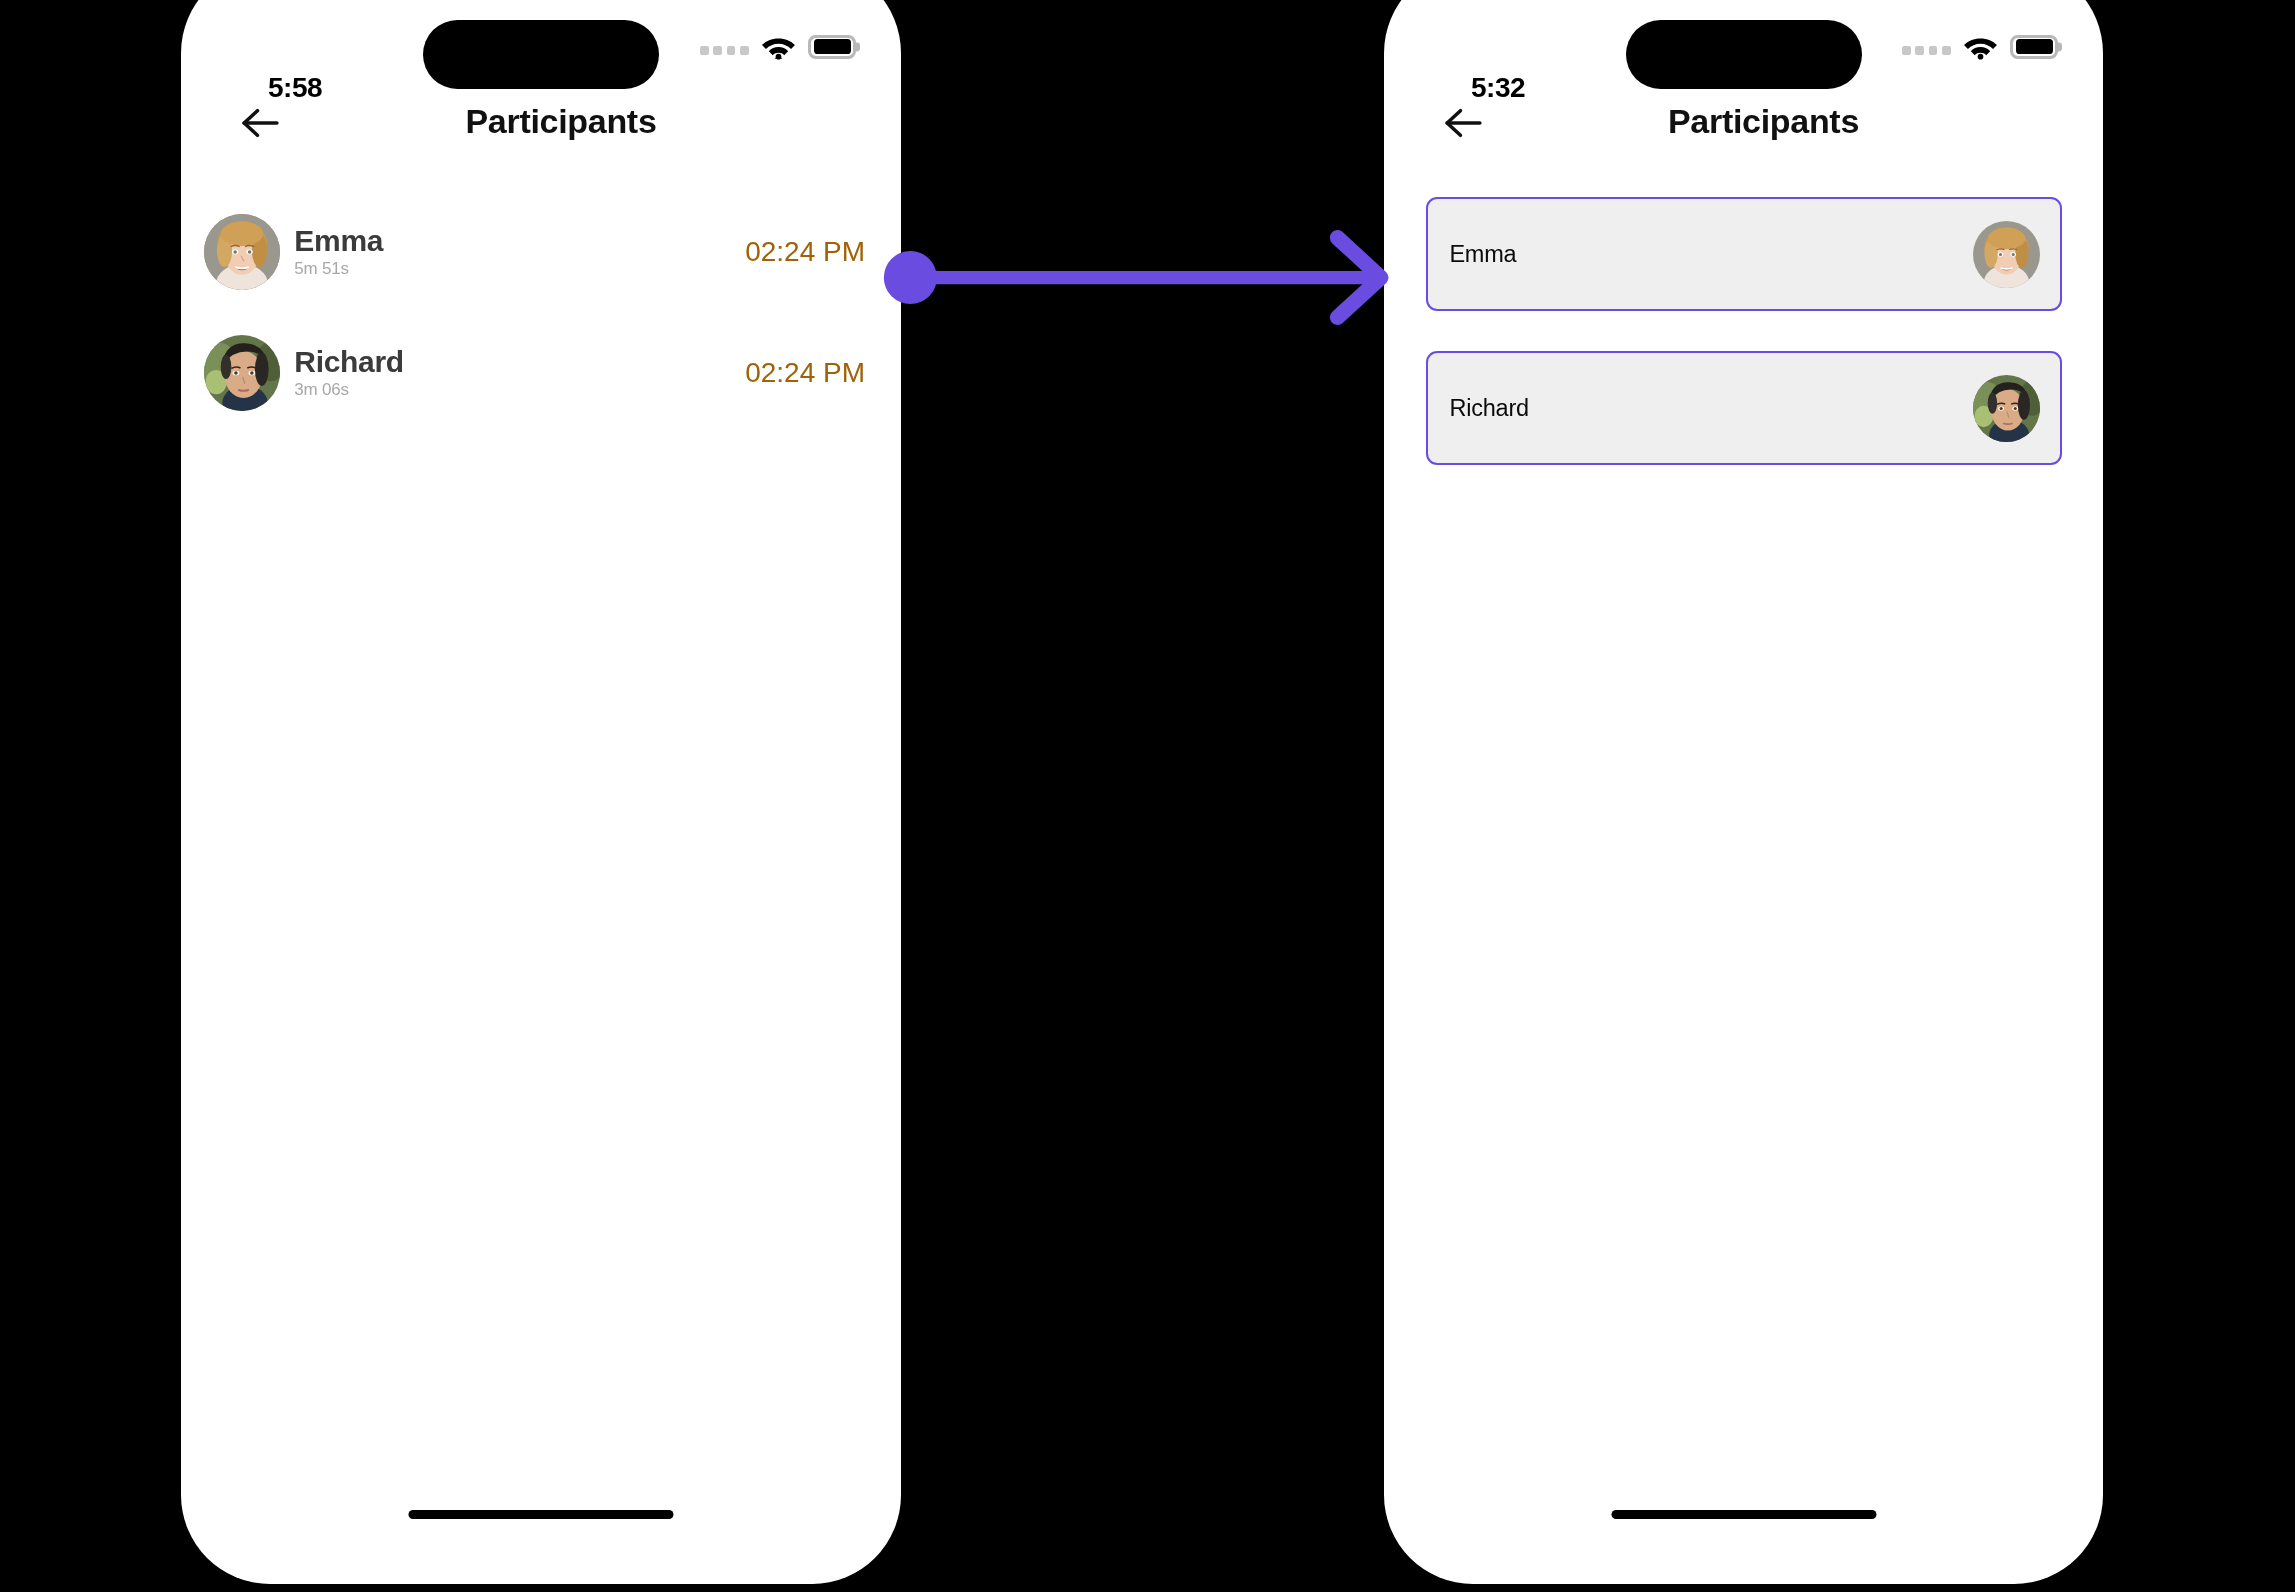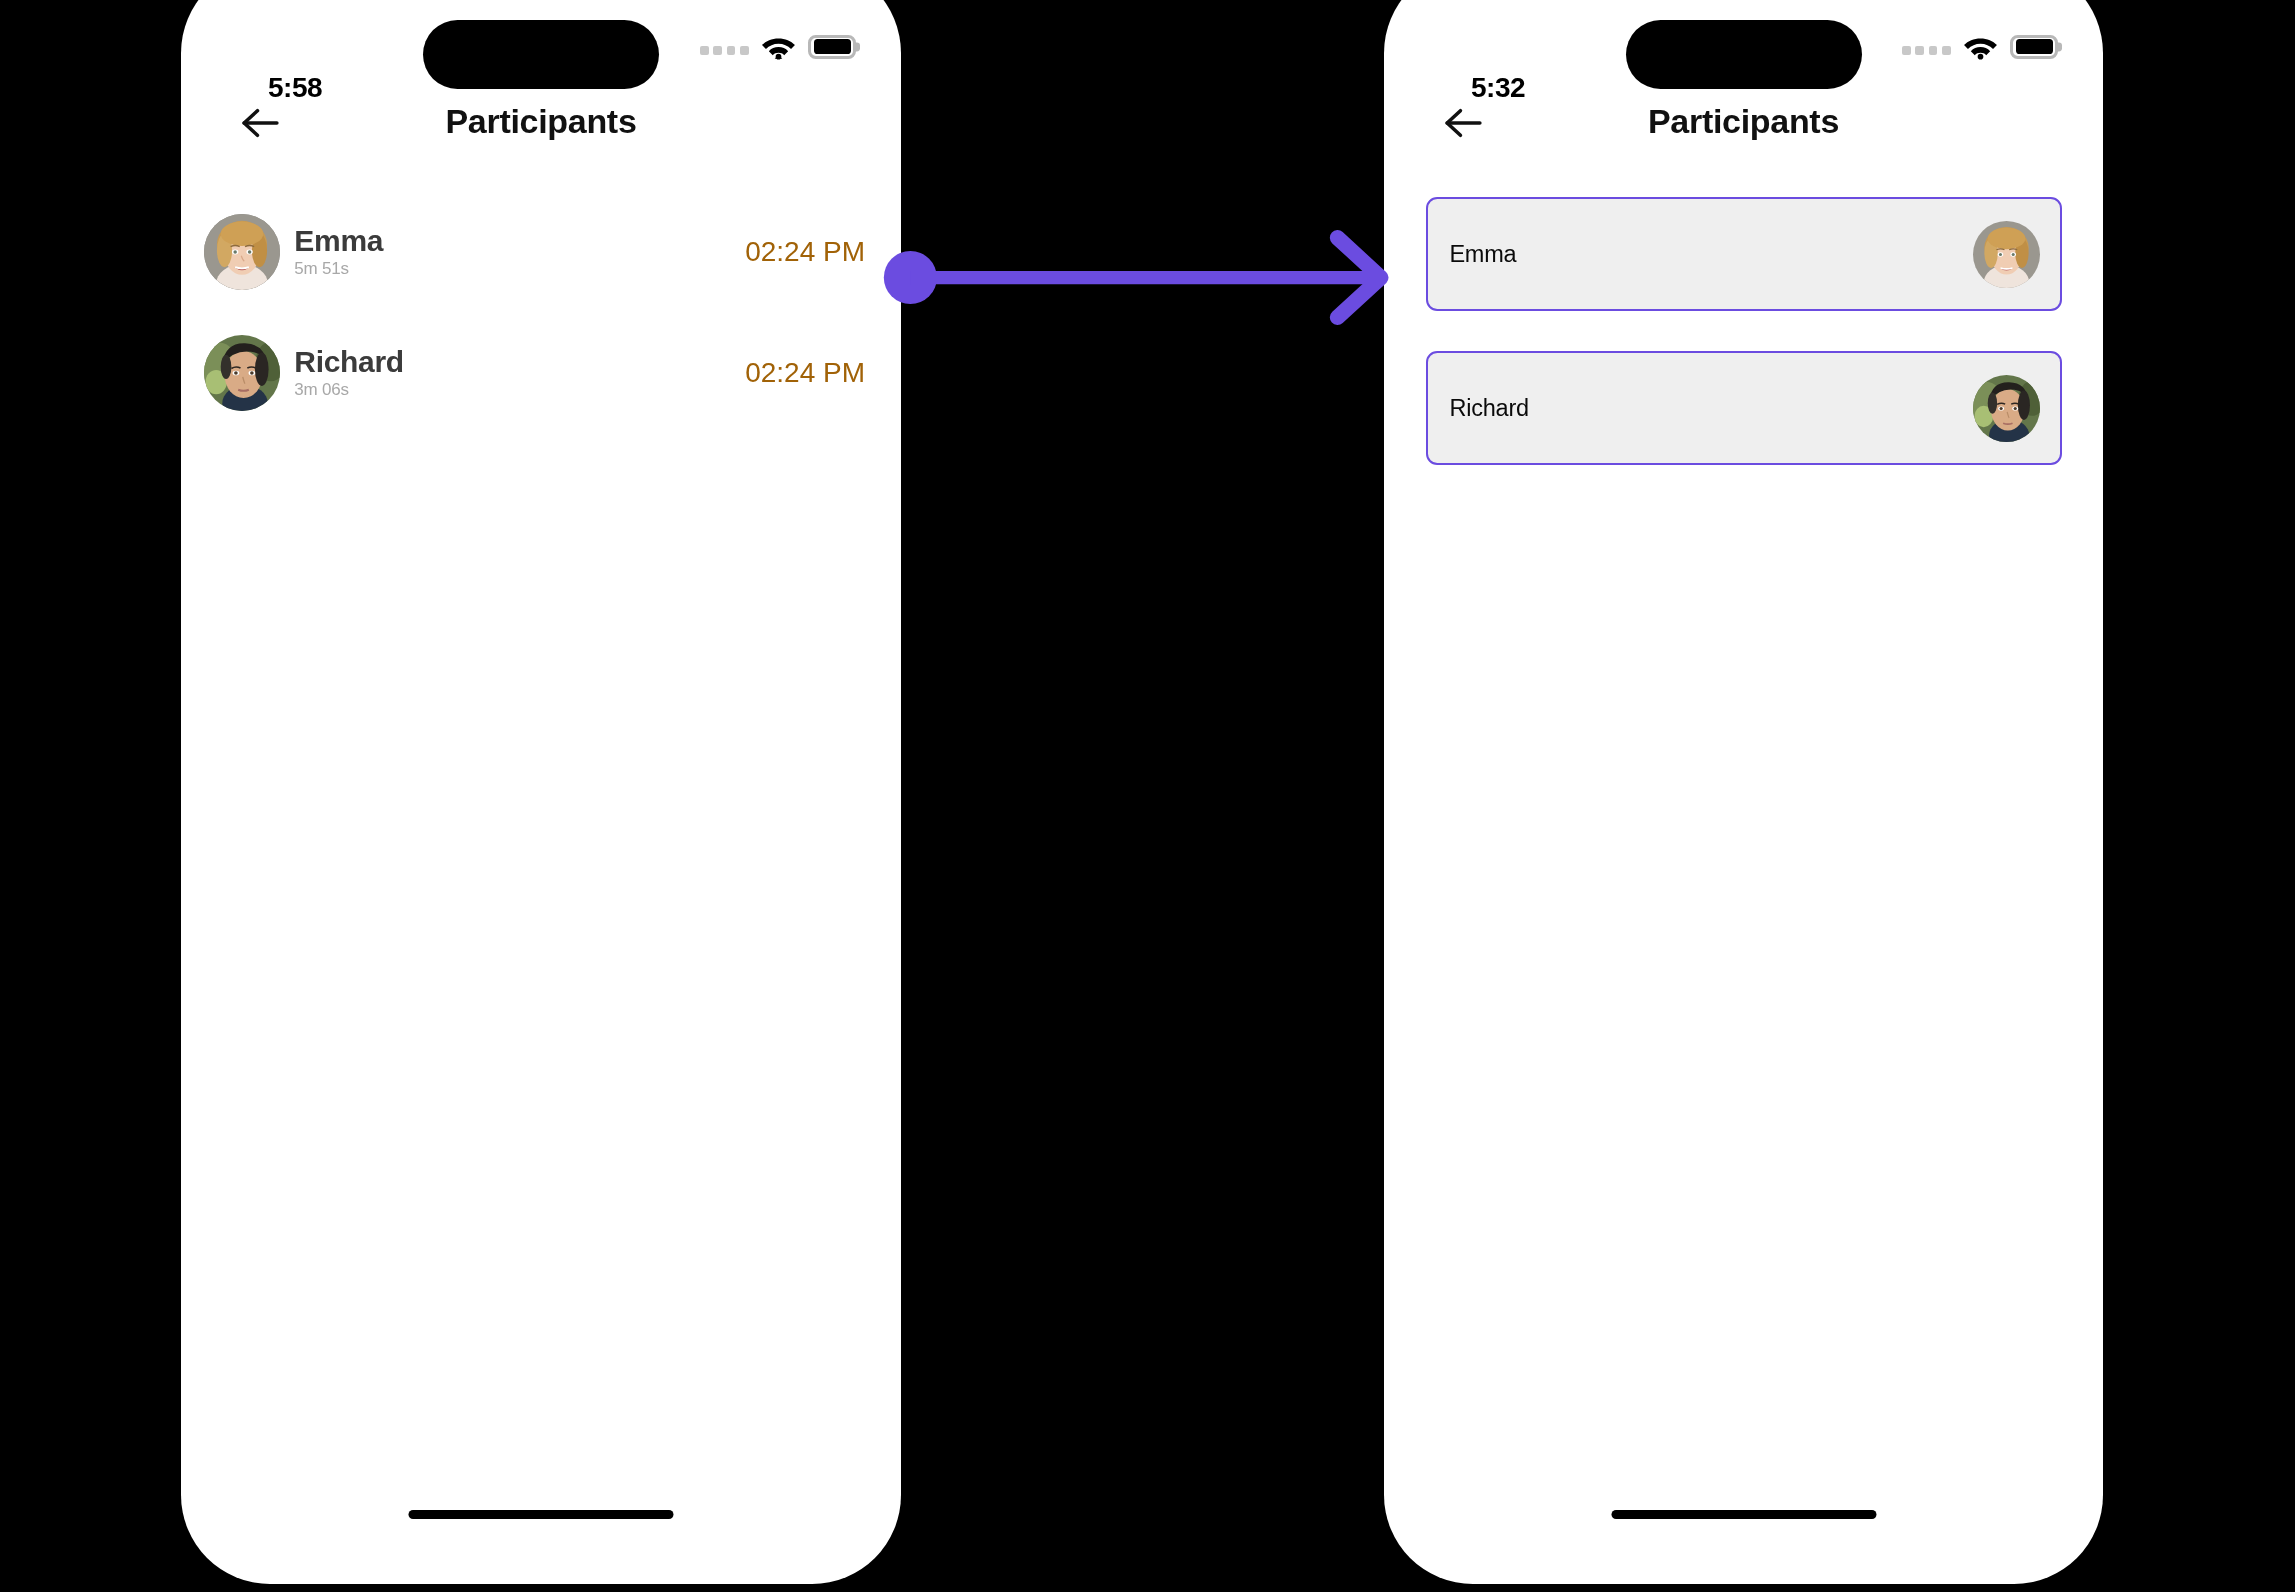--- a/index.html
+++ b/index.html
@@ -122,20 +122,21 @@
     border-radius: 0 3.1px 3.1px 0;
   }
 
   
   .nav-bar {
     position: absolute;
     left: 0;
     top: 89px;
     width: 100%;
     height: 69px;
+    padding-left: 40px;
   }
   .nav-back {
     position: absolute;
     left: 56px;
     top: 11.2px;
     width: 46px;
     height: 46px;
     cursor: pointer;
   }
   .nav-title {

